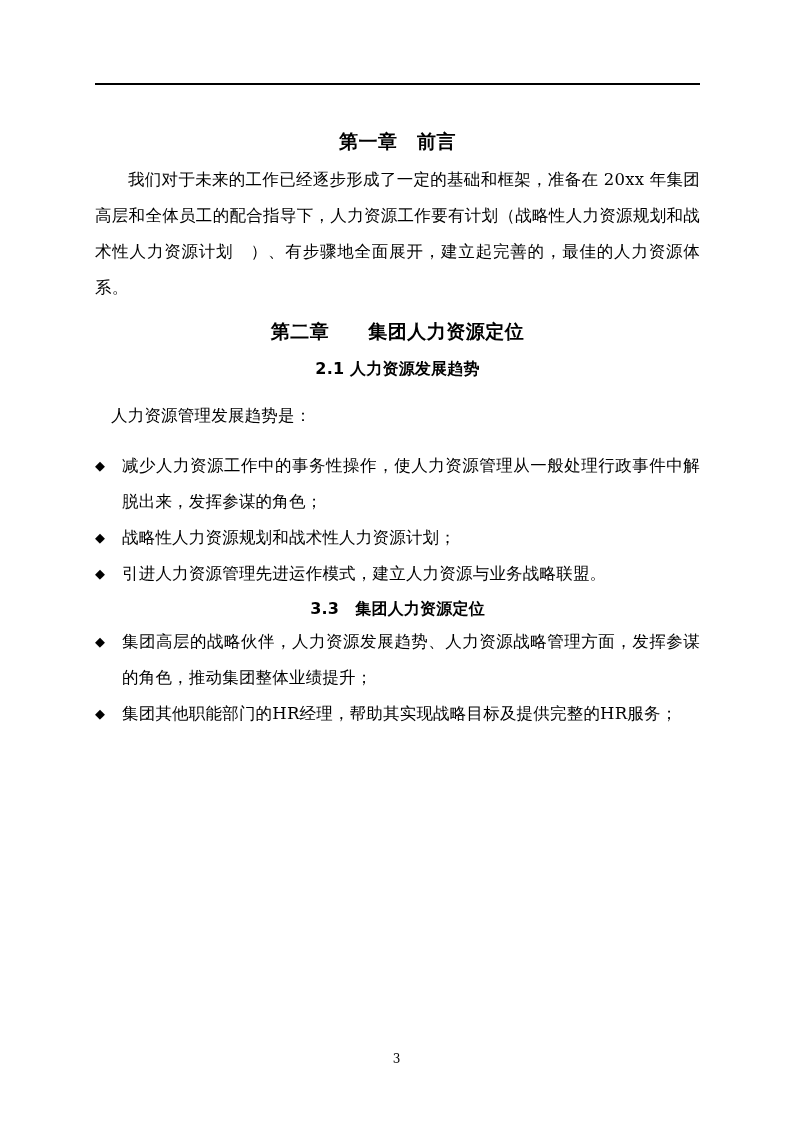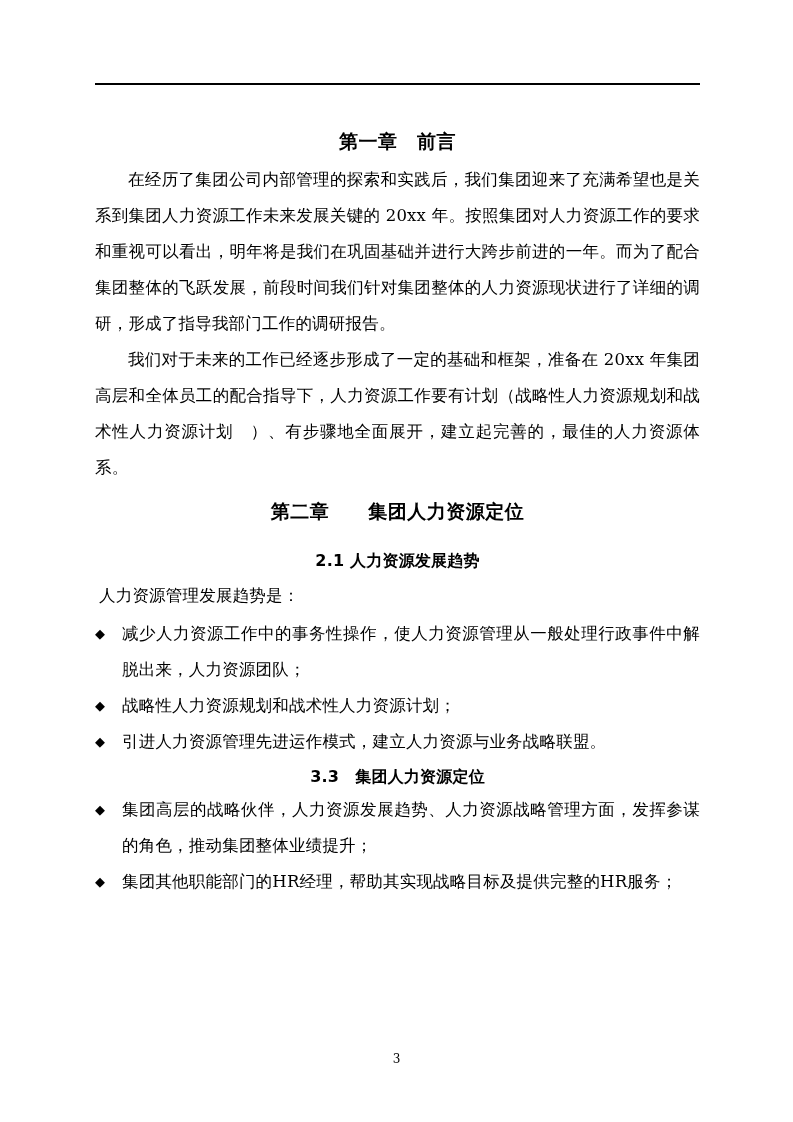--- a/index.html
+++ b/index.html
@@ -48,21 +48,21 @@
     text-align: center;
     font-family: "DejaVu Serif", "Liberation Serif", serif;
     font-size: 19px;
     line-height: 34px;
     letter-spacing: 0.5px;
     margin: 0 0 4px 0;
     white-space: pre;
   }
   .chapter-heading.second {
     margin-top: 8px;
-    margin-bottom: 18px;
+    margin-bottom: 6px;
   }
 
   
   .body-para {
     font-family: "DejaVu Serif", "Liberation Serif", serif;
     font-size: 16.5px;
     line-height: 36px;
     text-align: justify;
     text-justify: inter-ideograph;
     text-indent: 2em;
@@ -70,21 +70,21 @@
     letter-spacing: 0.2px;
   }
 
   
   .body-plain {
     font-family: "DejaVu Serif", "Liberation Serif", serif;
     font-size: 16.5px;
     line-height: 32px;
     text-align: left;
     text-indent: 0;
-    margin: 4px;
+    margin: 16px;
     letter-spacing: 0.2px;
   }
 
   
   .sub-heading {
     font-family: "DejaVu Sans", "Liberation Sans", sans-serif;
     font-size: 16px;
     font-weight: bold;
     line-height: 30px;
     margin: 2px 0 0 0;
@@ -138,34 +138,33 @@
 
 <div class="page">
 
   <div class="header-rule"></div>
 
   <div class="content">
 
     <h1 class="chapter-heading">第一章　前言</h1>
 
 
-    <p class="body-para">在经历了集团公司内部管理的探索和实践后，我们集团迎来了充满希望也是关系到集团人力资源工作未来发展关键的 20xx 年。按照集团对人力资源工作的要求和重视可以看出，明年将是我们在巩固基础并进行大跨步前进的一年。而为了配合集团整体的飞跃发展，前段时间我们针对集团整体的人力资源现状进行了详细的调研，形成了指导我部门工作的调研报告。</p>
 
     <p class="body-para">我们对于未来的工作已经逐步形成了一定的基础和框架，准备在 20xx 年集团高层和全体员工的配合指导下，人力资源工作要有计划（战略性人力资源规划和战术性人力资源计划　）、有步骤地全面展开，建立起完善的，最佳的人力资源体系。</p>
 
     <h1 class="chapter-heading second">第二章　　集团人力资源定位</h1>
 
     <h2 class="sub-heading">2.1 人力资源发展趋势</h2>
 
     <p class="body-plain">人力资源管理发展趋势是：</p>
 
     <ul class="bullet-list">
       <li class="bullet-item">
         <span class="bullet-marker">◆</span>
-        <span class="bullet-text">减少人力资源工作中的事务性操作，使人力资源管理从一般处理行政事件中解脱出来，人力资源团队；</span>
+        <span class="bullet-text">减少人力资源工作中的事务性操作，使人力资源管理从一般处理行政事件中解脱出来，发挥参谋的角色；</span>
       </li>
       <li class="bullet-item">
         <span class="bullet-marker">◆</span>
         <span class="bullet-text">战略性人力资源规划和战术性人力资源计划；</span>
       </li>
       <li class="bullet-item">
         <span class="bullet-marker">◆</span>
         <span class="bullet-text">引进人力资源管理先进运作模式，建立人力资源与业务战略联盟。</span>
       </li>
     </ul>

